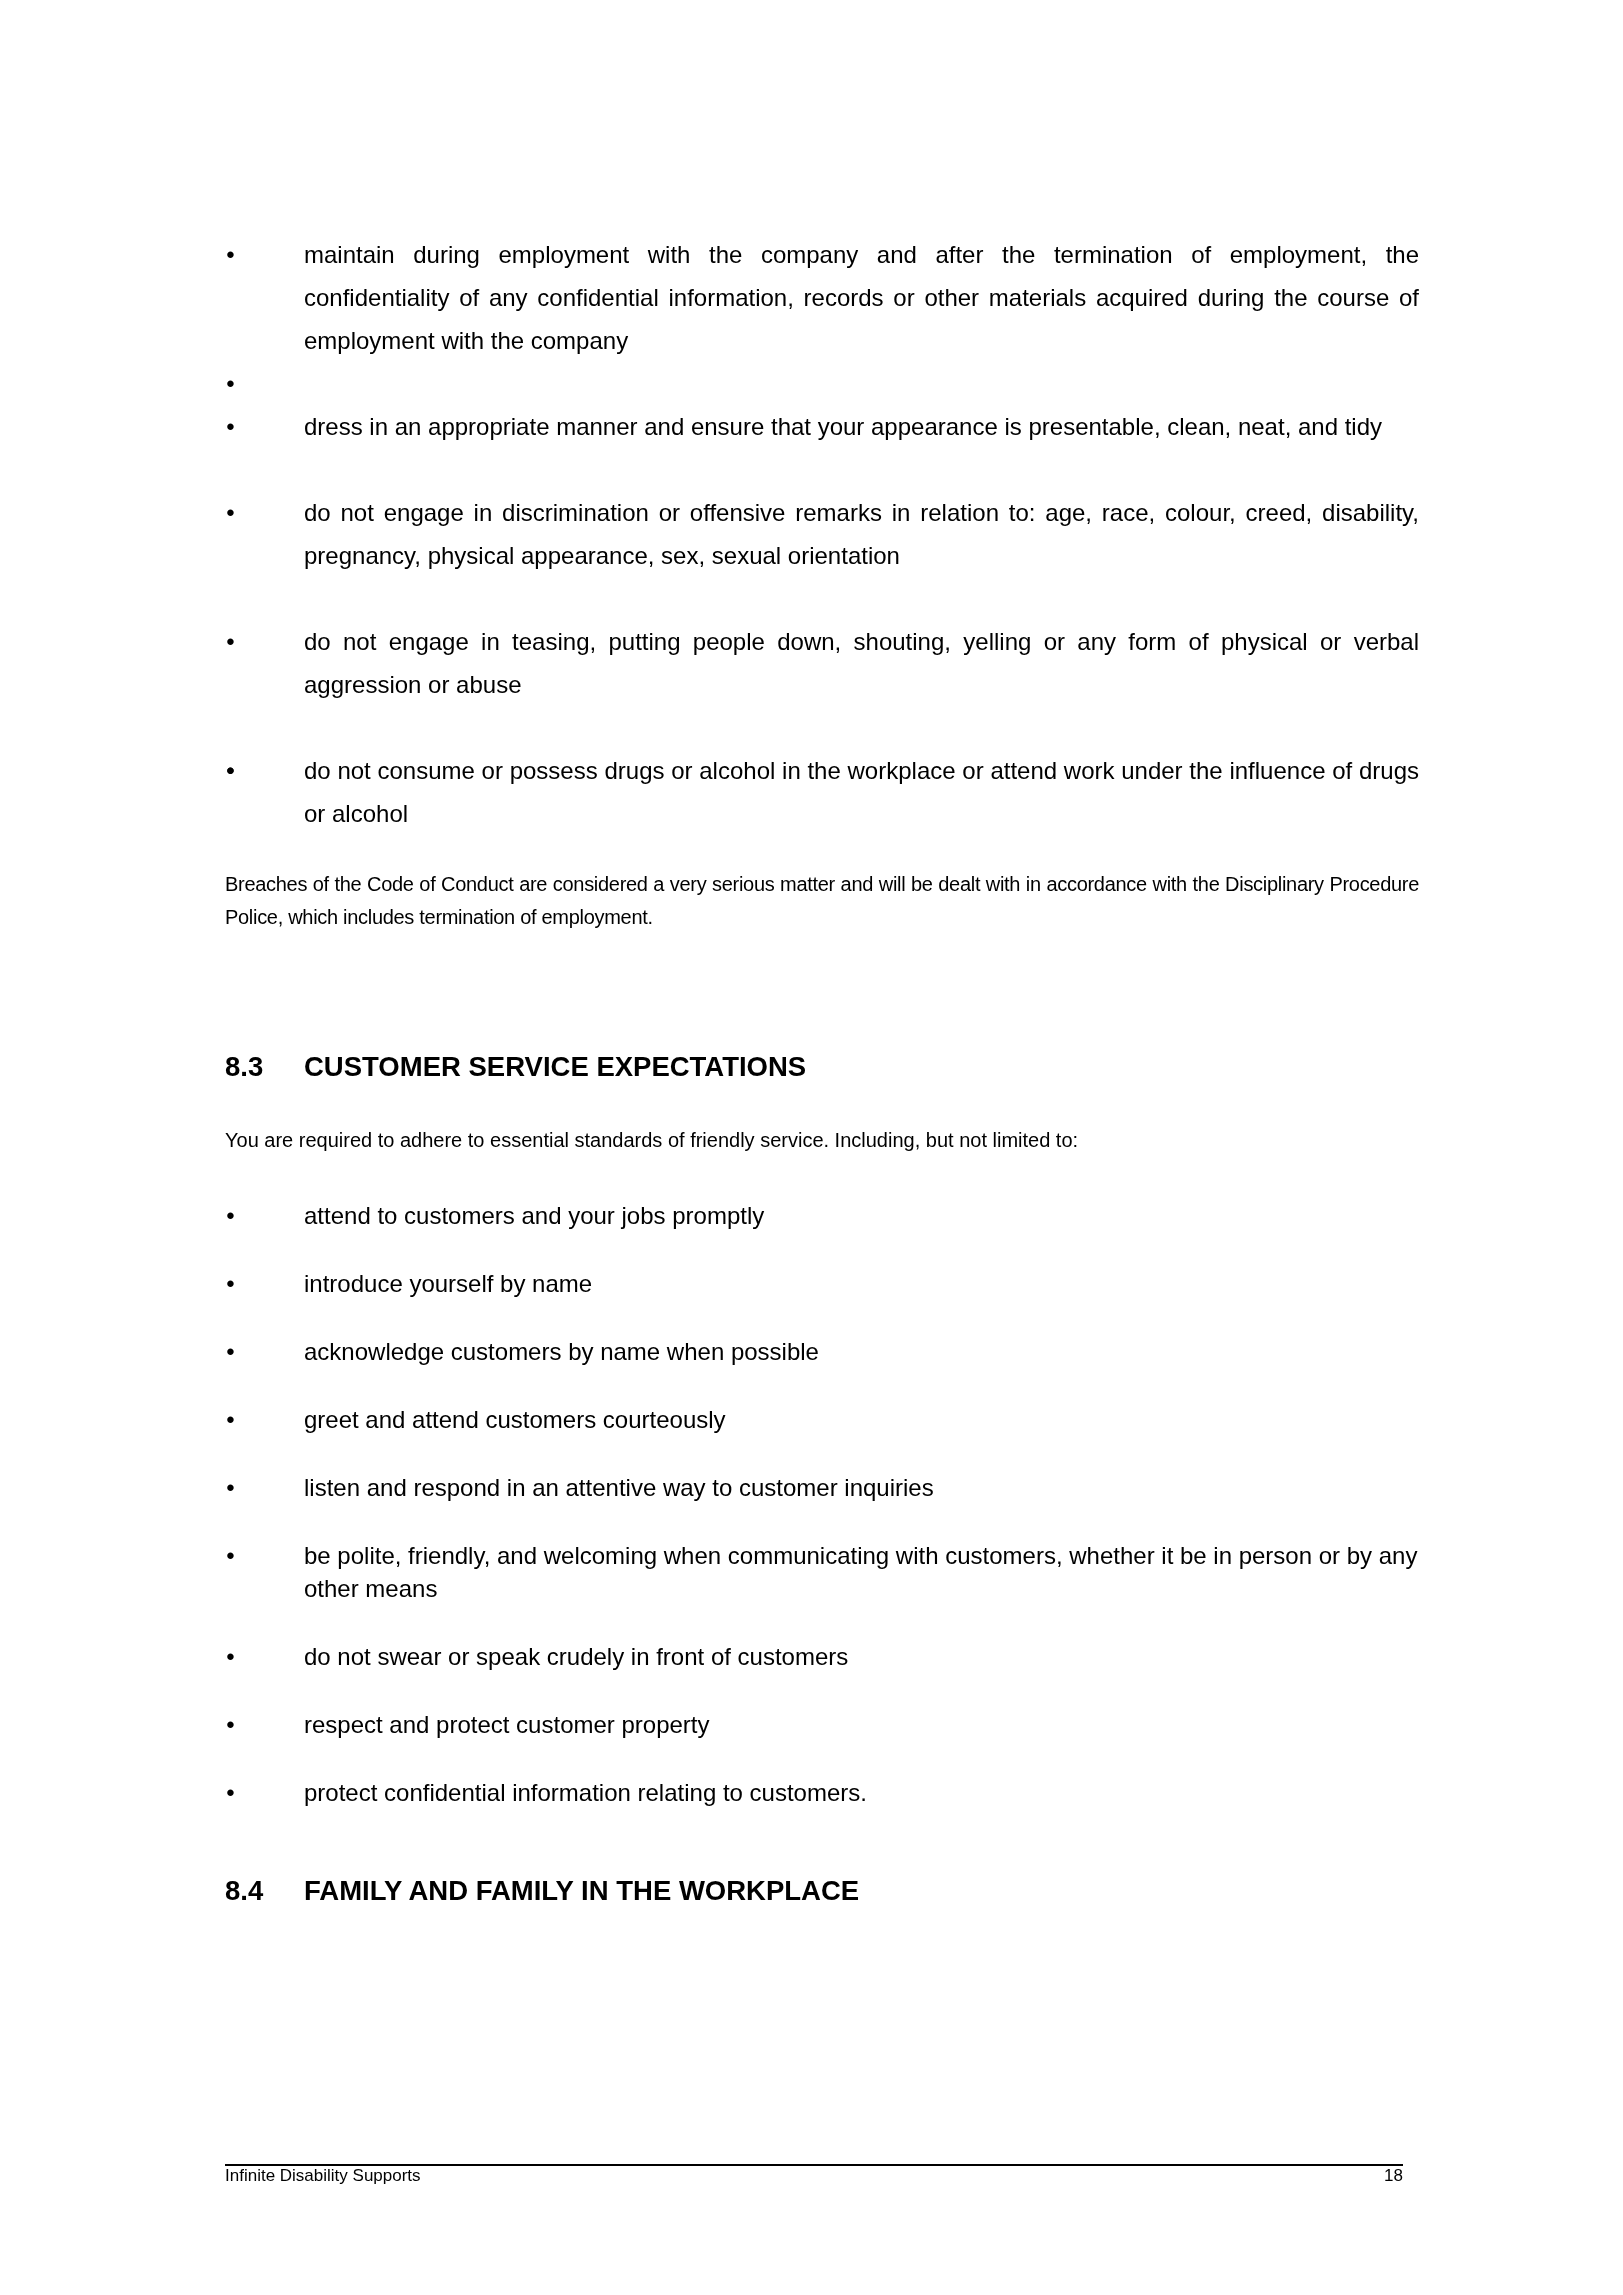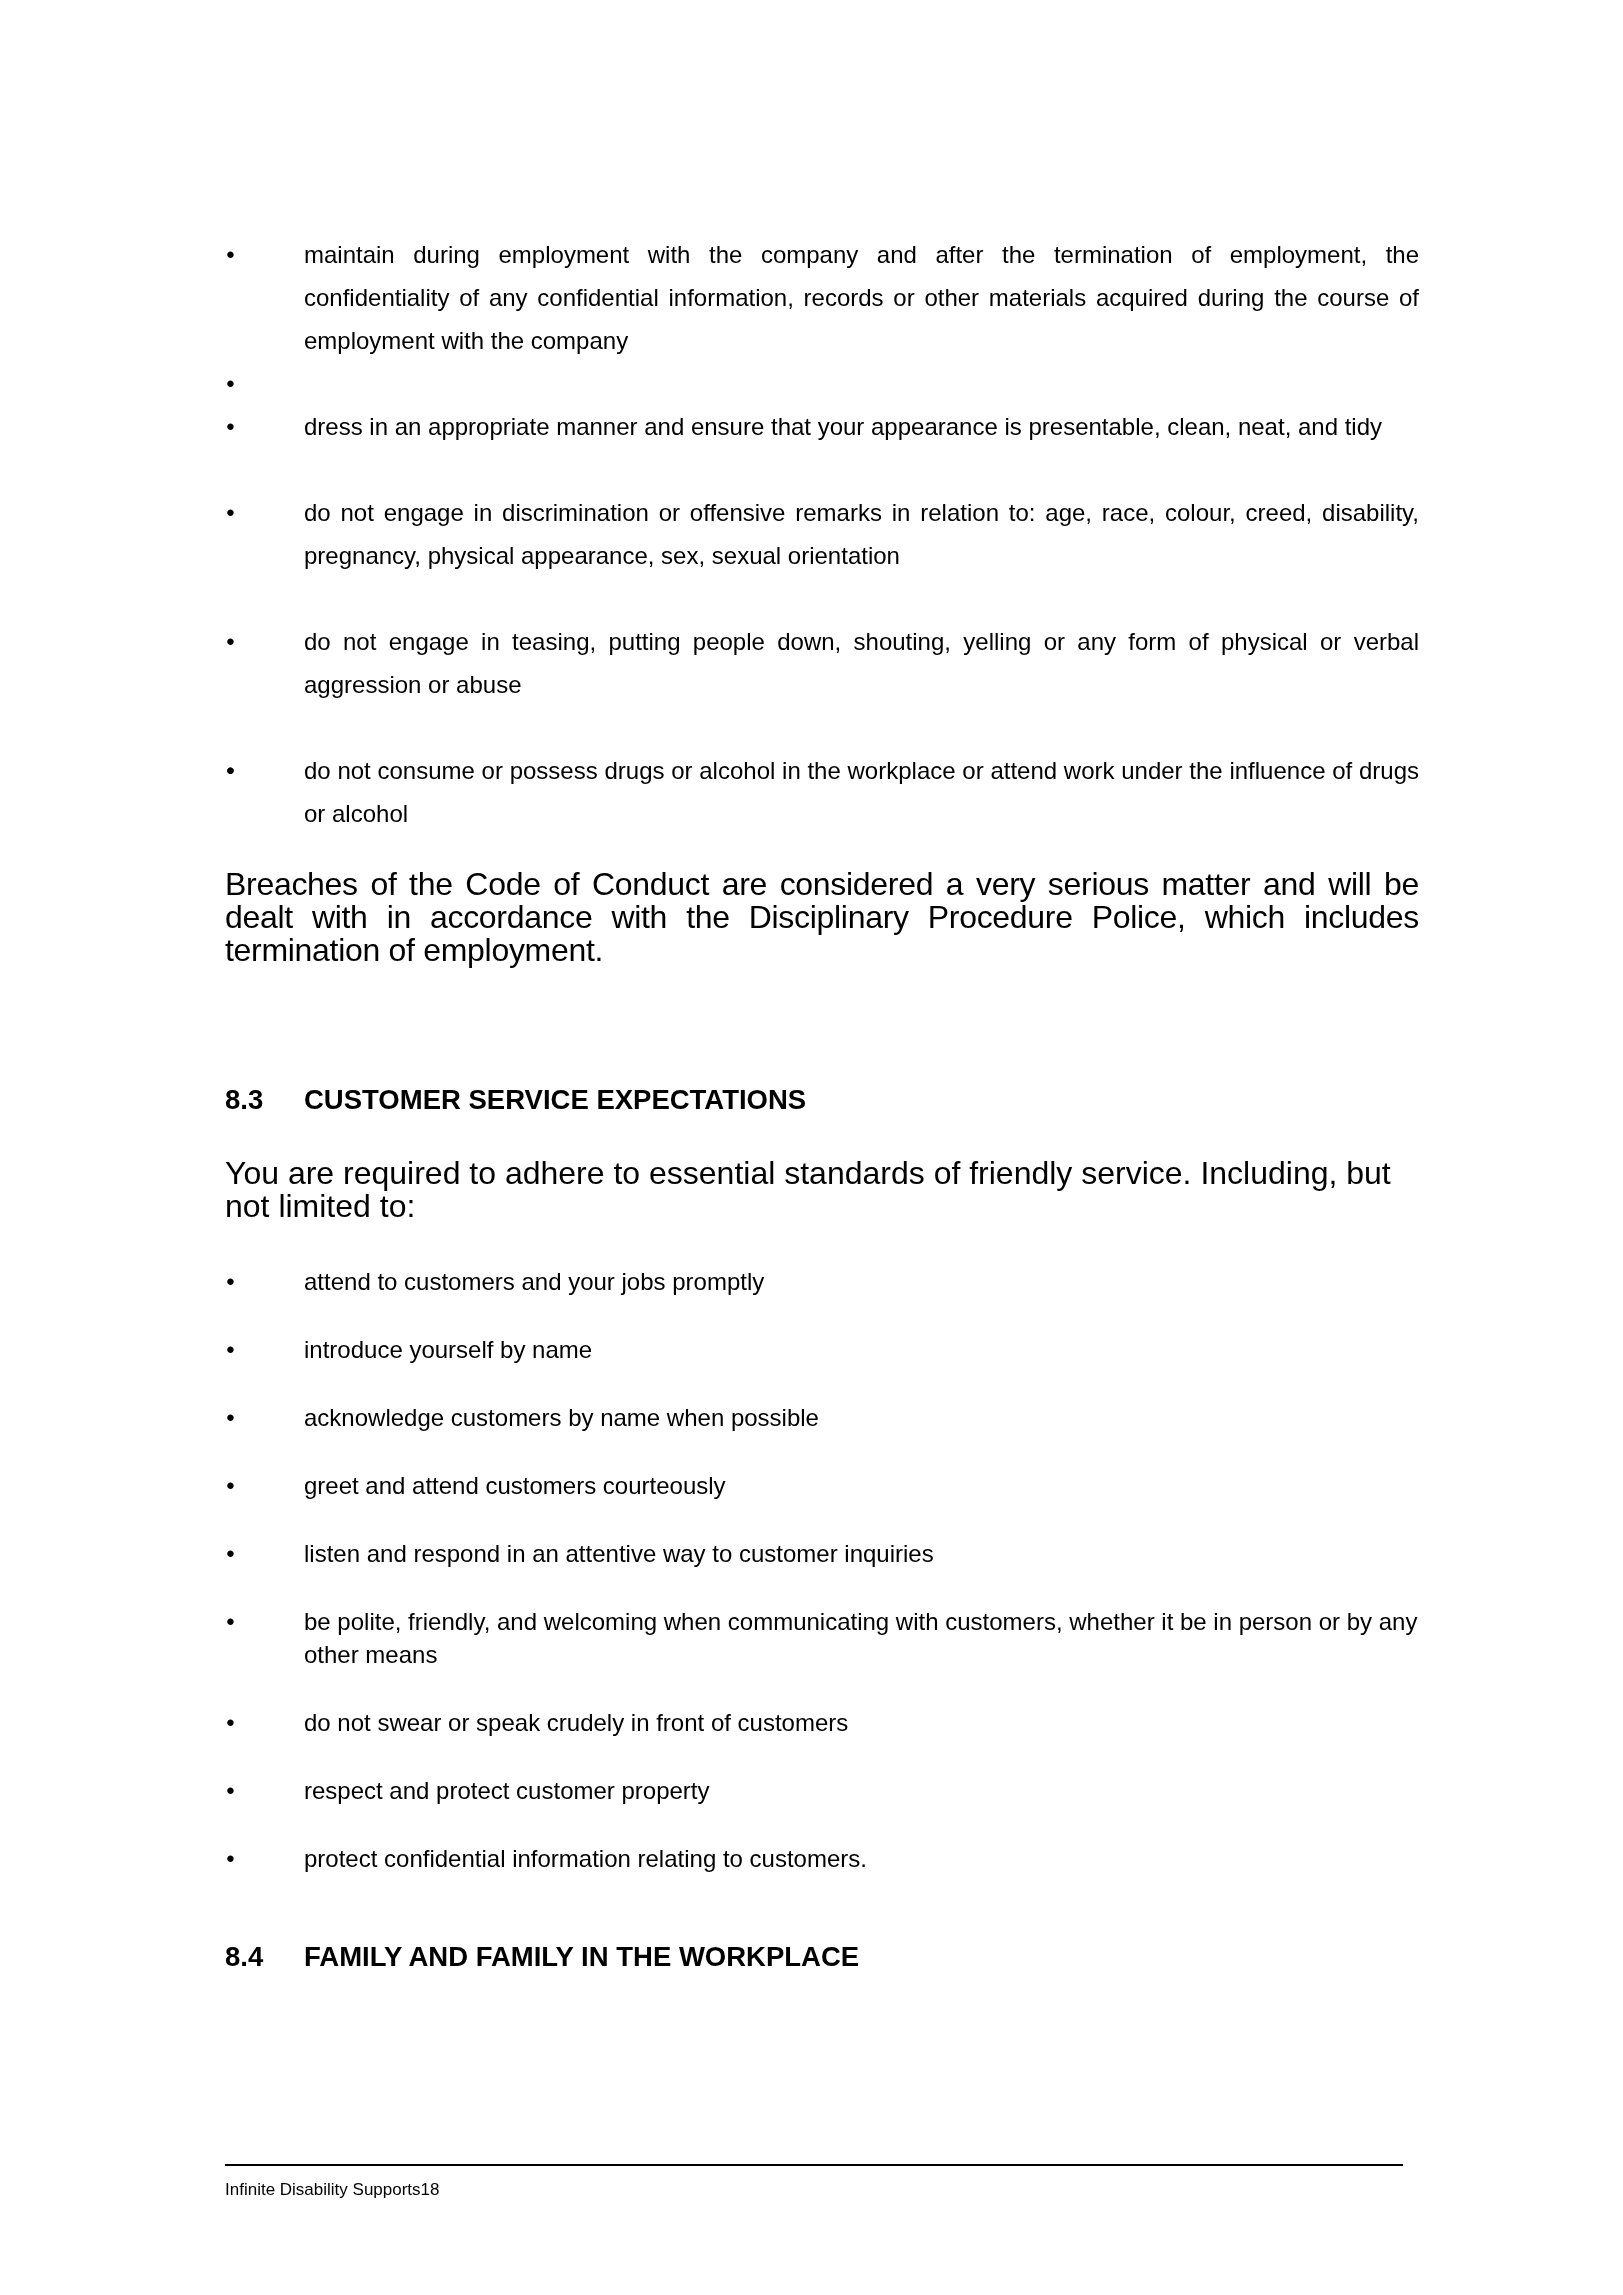--- a/index.html
+++ b/index.html
@@ -46,21 +46,21 @@
   
   .list2 { margin-top: 42px; }
   .list2 li {
     line-height: 33px;
     text-align: left;
     margin-top: 35px;
   }
   .list2 li:first-child { margin-top: 0; }
   
   .para {
-    font-size: 32px;
+    font-size: 20px;
     line-height: 33px;
   }
   .breach {
     margin-top: 33px;
     text-align: justify;
     letter-spacing: -0.3px;
   }
   .intro {
     margin-top: 41px;
     text-align: left;
@@ -84,22 +84,23 @@
     left: 225px;
     top: 2164px;
     width: 1178px;
   }
   .footer-rule {
     width: 100%;
     height: 0;
     border-top: 2.6px solid #000000;
   }
   .footer-row {
-    margin-top: 14px;
+    margin-top: 0;
     display: flex;
+    justify-content: space-between;
     align-items: baseline;
     font-size: 17px;
     line-height: 19.6px;
   }
 </style>
 </head>
 <body>
 
 <div class="page">
 

